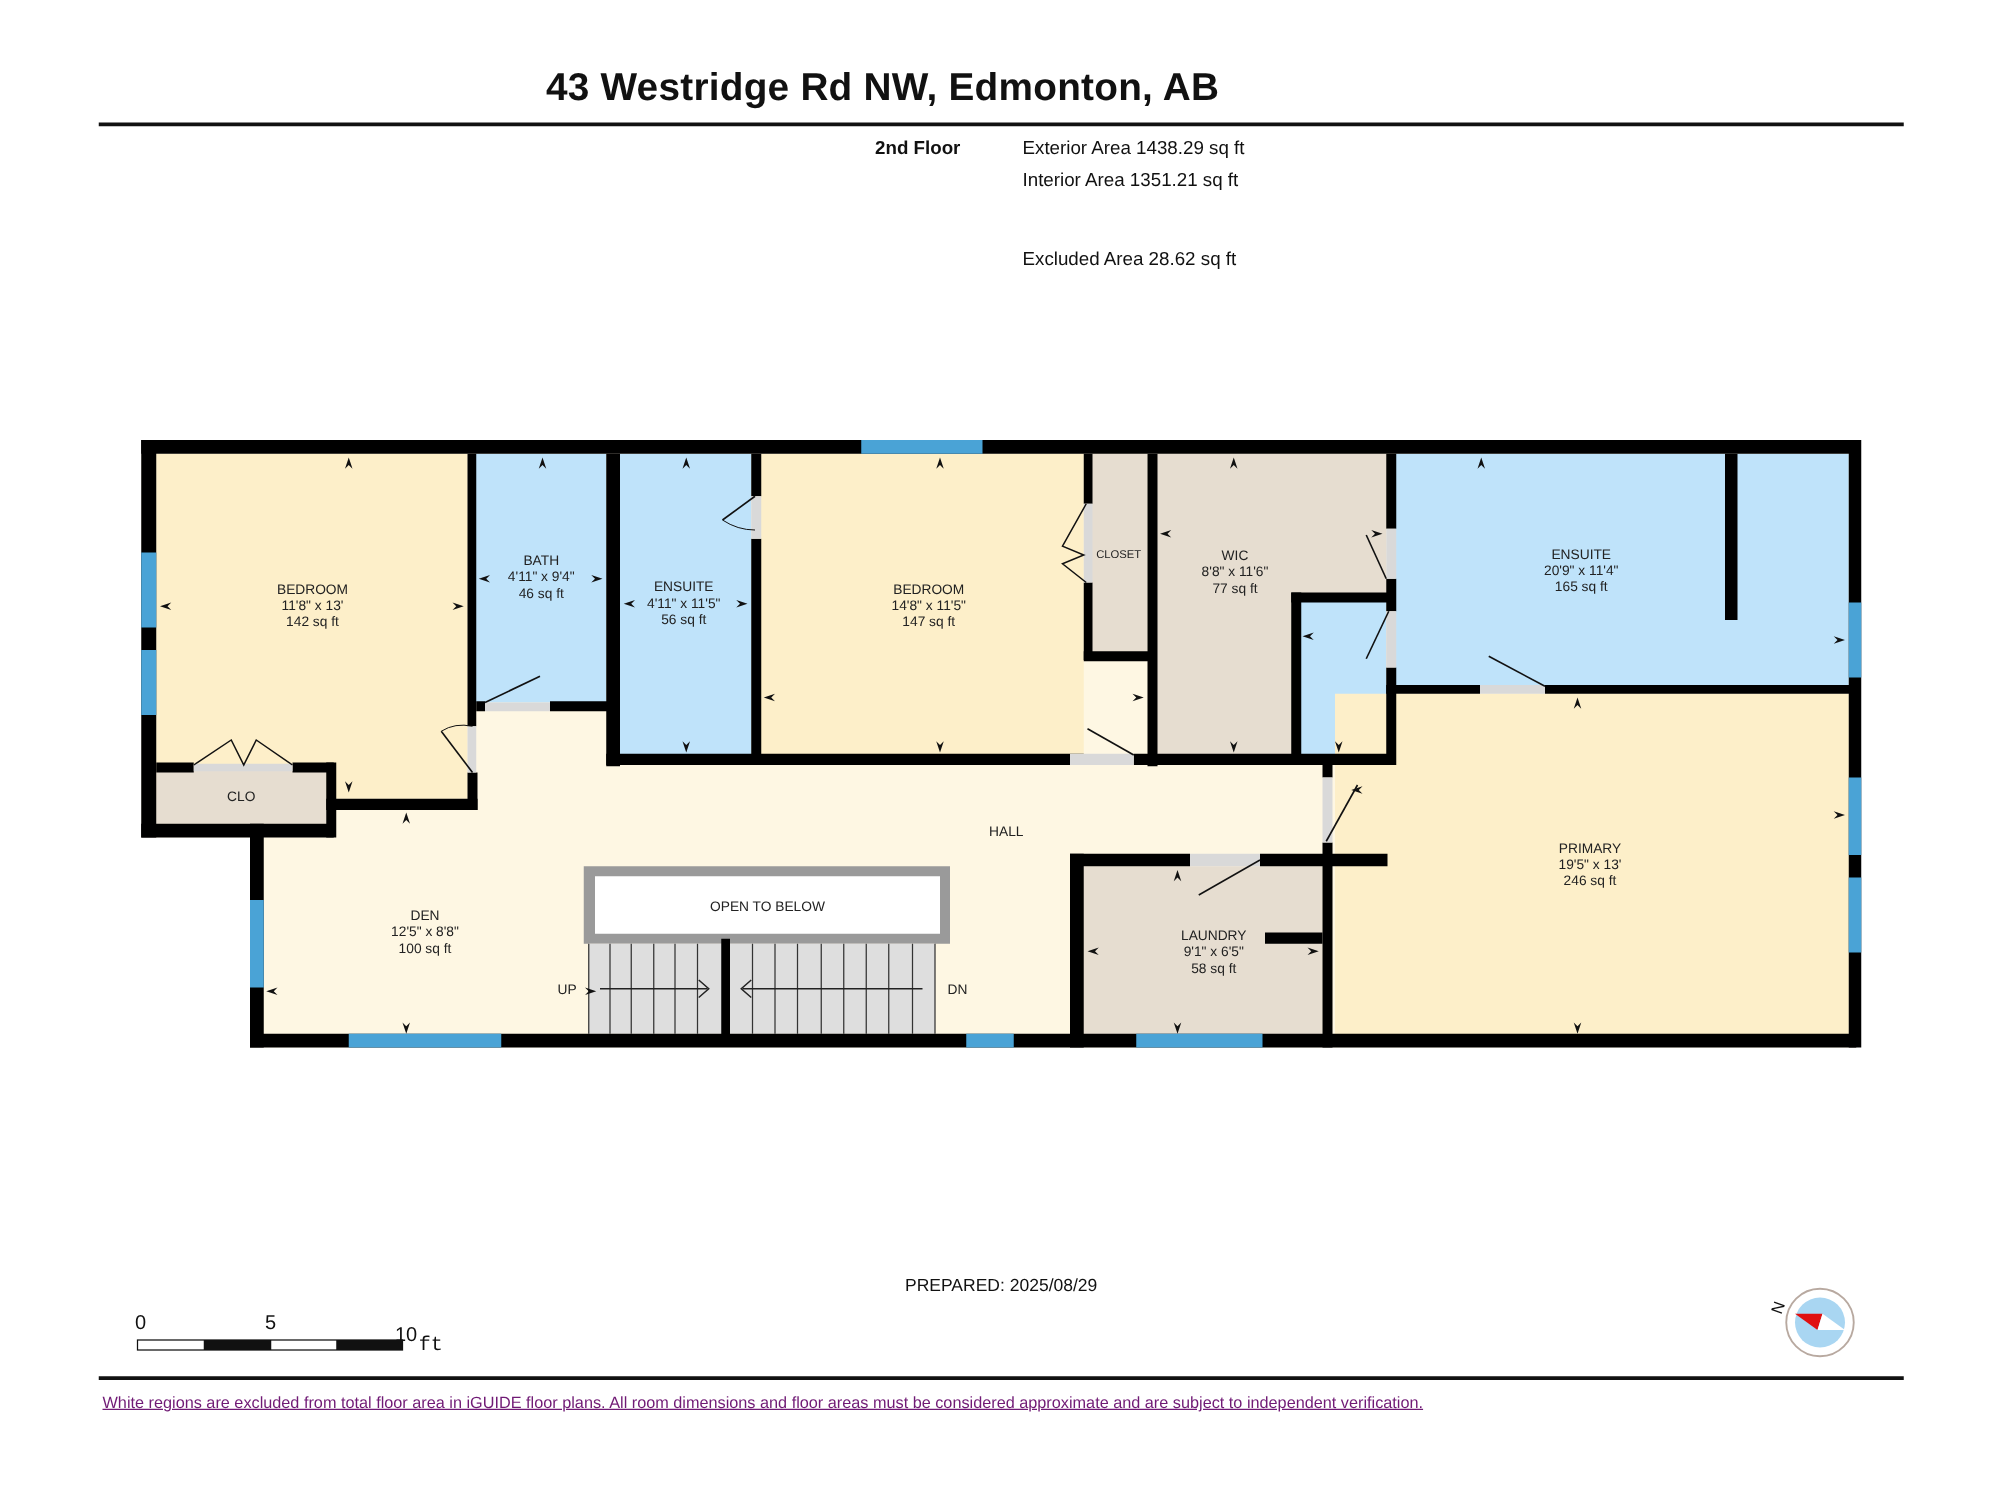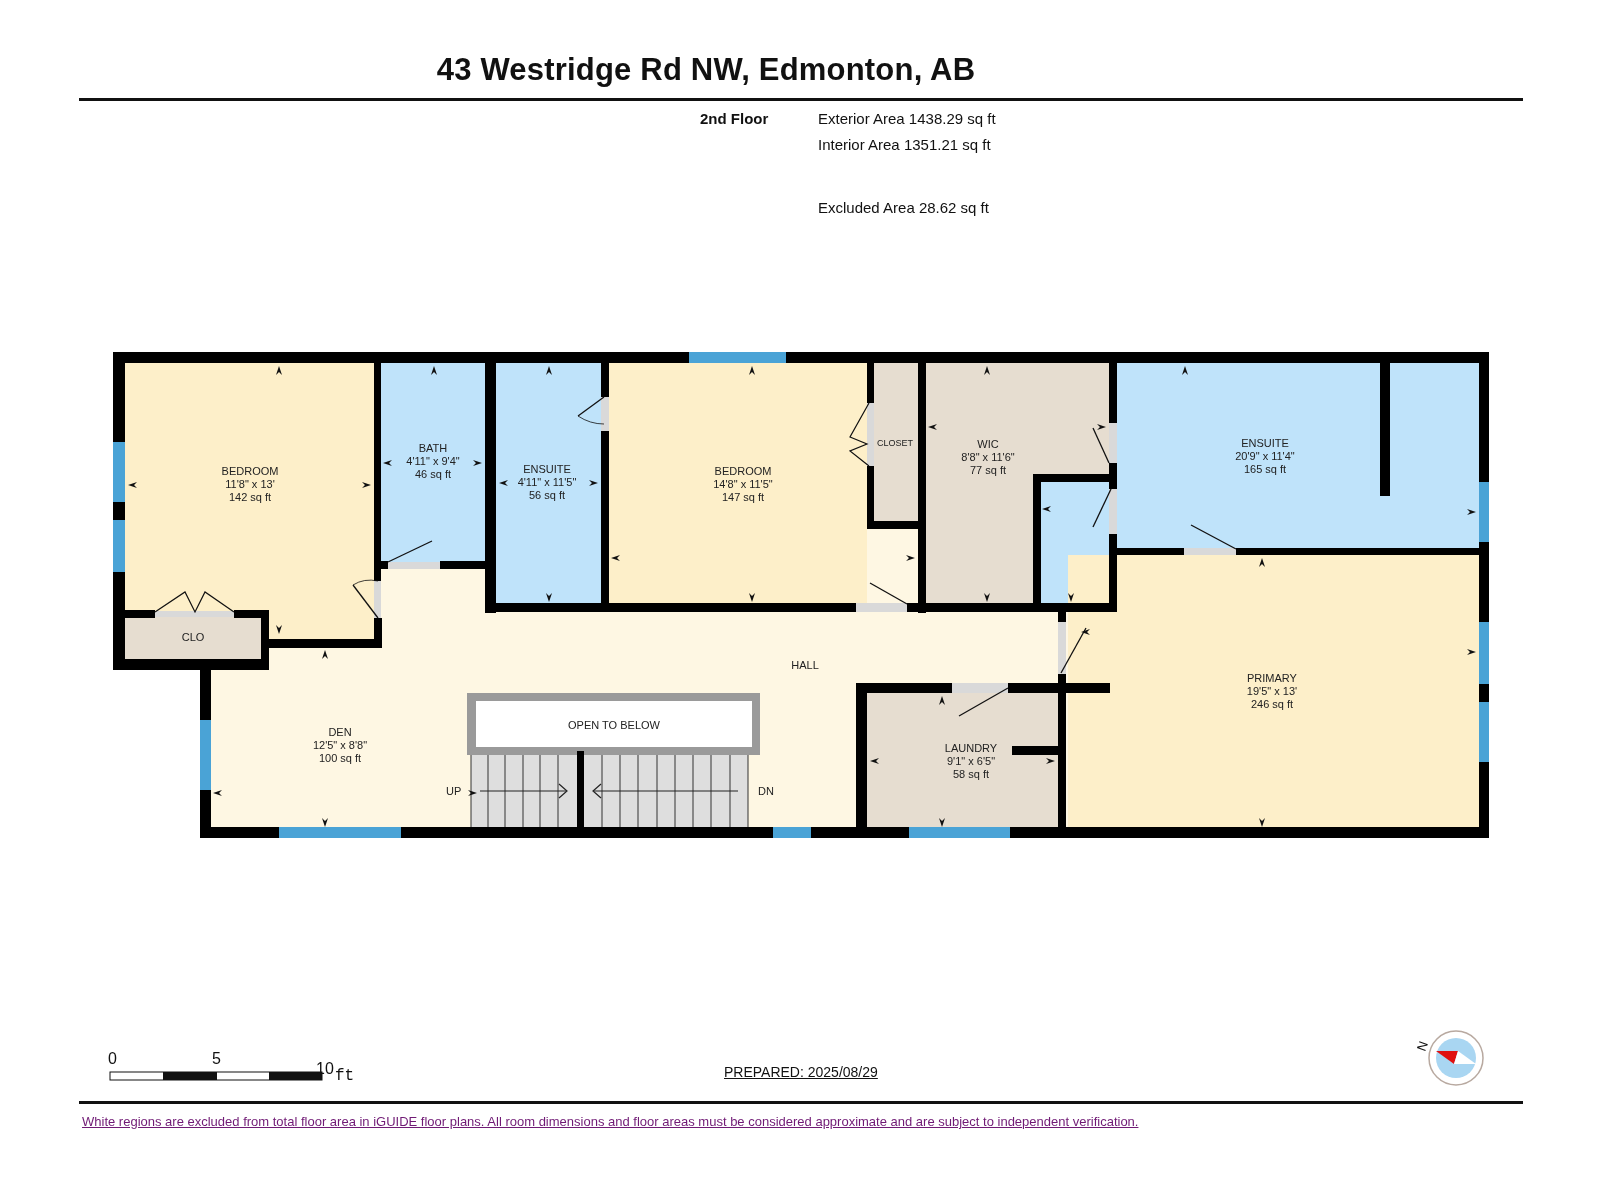--- a/index.html
+++ b/index.html
@@ -1,21 +1,21 @@
 <!DOCTYPE html>
 <html><head>
 <meta charset="utf-8">
 <style>
   html,body{margin:0;padding:0;background:#fff;}
   body{width:1600px;height:1200px;position:relative;overflow:hidden;font-family:"Liberation Sans",sans-serif;color:#111;}
   .title{position:absolute;left:0;width:1412px;top:52px;text-align:center;font-weight:bold;font-size:31px;letter-spacing:0.2px;}
   .rule{position:absolute;left:79px;width:1444px;height:3px;background:#111;}
   .floor-label{position:absolute;left:700px;top:110px;width:102px;text-align:left;font-weight:bold;font-size:15px;}
   .area-line{position:absolute;left:818px;font-size:15px;}
-  .prepared{position:absolute;left:724px;top:1064px;font-size:14px;text-decoration:underline;}
+  .prepared{position:absolute;left:724px;top:1020px;font-size:14px;}
   .disclaimer{position:absolute;left:82px;top:1114px;font-size:13px;color:#701a75;text-decoration:underline;}
   .scale-num{position:absolute;top:1050px;font-size:16px;}
   .scale-unit{position:absolute;left:335px;top:1067px;font-size:16px;font-family:Liberation Mono, monospace;}
   svg text{font-family:"Liberation Sans",sans-serif;}
   .plan{position:absolute;left:0;top:0;}
 </style>
 </head>
 <body>
 
 <div class="title">43 Westridge Rd NW, Edmonton, AB</div>

